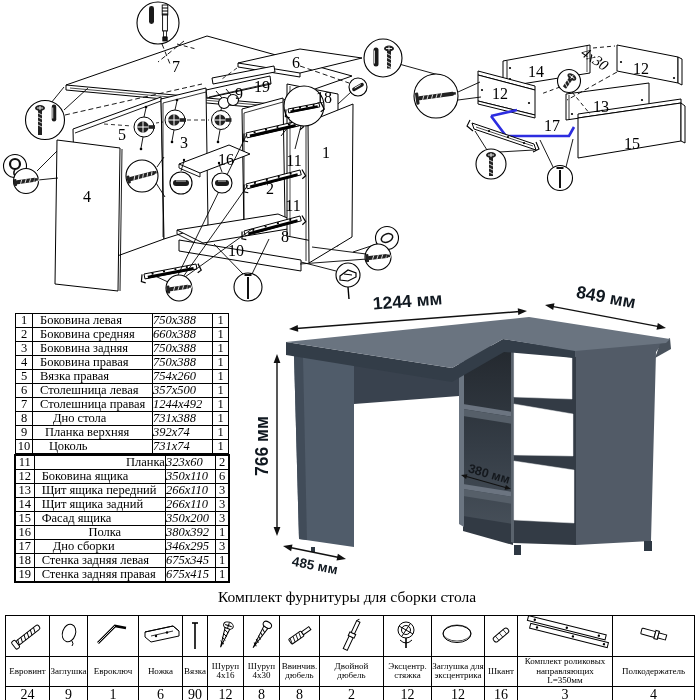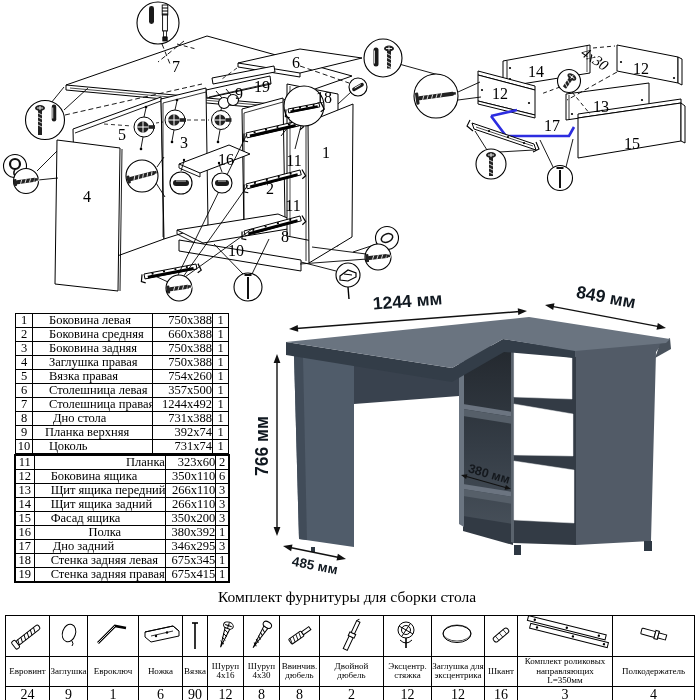--- a/index.html
+++ b/index.html
@@ -4,22 +4,22 @@
 <style>
 html,body{margin:0;padding:0;background:#fff;}
 body{width:700px;height:700px;position:relative;overflow:hidden;
  font-family:"Liberation Serif",serif;}
 #art{position:absolute;left:0;top:0;}
 table{border-collapse:collapse;table-layout:fixed;}
 td{overflow:hidden;white-space:nowrap;}
 .pt{position:absolute;font-size:12.5px;}
 .pt td{border:1px solid #000;height:13px;padding:0;line-height:13px;}
 .pt .n{text-align:center;}
-.pt .nm{padding-left:16px;}
-.pt .sz{text-align:right;}
+.pt .nm{padding-left:7px;}
+.pt .sz{text-align:left;font-style:italic;}
 .pt .q{text-align:center;}
 #tblA{left:15px;top:313px;}
 #tblA table{width:213px;border:1px solid #000;}
 #tblB{left:14px;top:454px;}
 #tblB table{width:216px;border:2px solid #000;}
 #hwtitle{position:absolute;left:0px;top:588px;width:694px;text-align:center;
  font-size:15.5px;}
 #hw{position:absolute;left:5px;top:615px;font-size:9px;}
 #hw table{width:690px;}
 #hw td{border:1px solid #000;text-align:center;padding:0;}
@@ -462,21 +462,21 @@
           <td class="q">1</td>
         </tr>
 <tr>
           <td class="n">3</td>
           <td class="nm">Боковина задняя</td>
           <td class="sz">750х388</td>
           <td class="q">1</td>
         </tr>
 <tr>
           <td class="n">4</td>
-          <td class="nm">Заглушка правая</td>
+          <td class="nm">Боковина правая</td>
           <td class="sz">750х388</td>
           <td class="q">1</td>
         </tr>
 <tr>
           <td class="n">5</td>
           <td class="nm">Вязка правая</td>
           <td class="sz">754х260</td>
           <td class="q">1</td>
         </tr>
 <tr>
@@ -553,21 +553,21 @@
           <td class="q">3</td>
         </tr>
 <tr>
           <td class="n">16</td>
           <td class="nm" style="text-align:center;padding-left:10px">Полка</td>
           <td class="sz">380х392</td>
           <td class="q">1</td>
         </tr>
 <tr>
           <td class="n">17</td>
-          <td class="nm" style="padding-left:18px">Дно задний</td>
+          <td class="nm" style="padding-left:18px">Дно сборки</td>
           <td class="sz">346х295</td>
           <td class="q">3</td>
         </tr>
 <tr>
           <td class="n">18</td>
           <td class="nm">Стенка задняя левая</td>
           <td class="sz">675х345</td>
           <td class="q">1</td>
         </tr>
 <tr>

